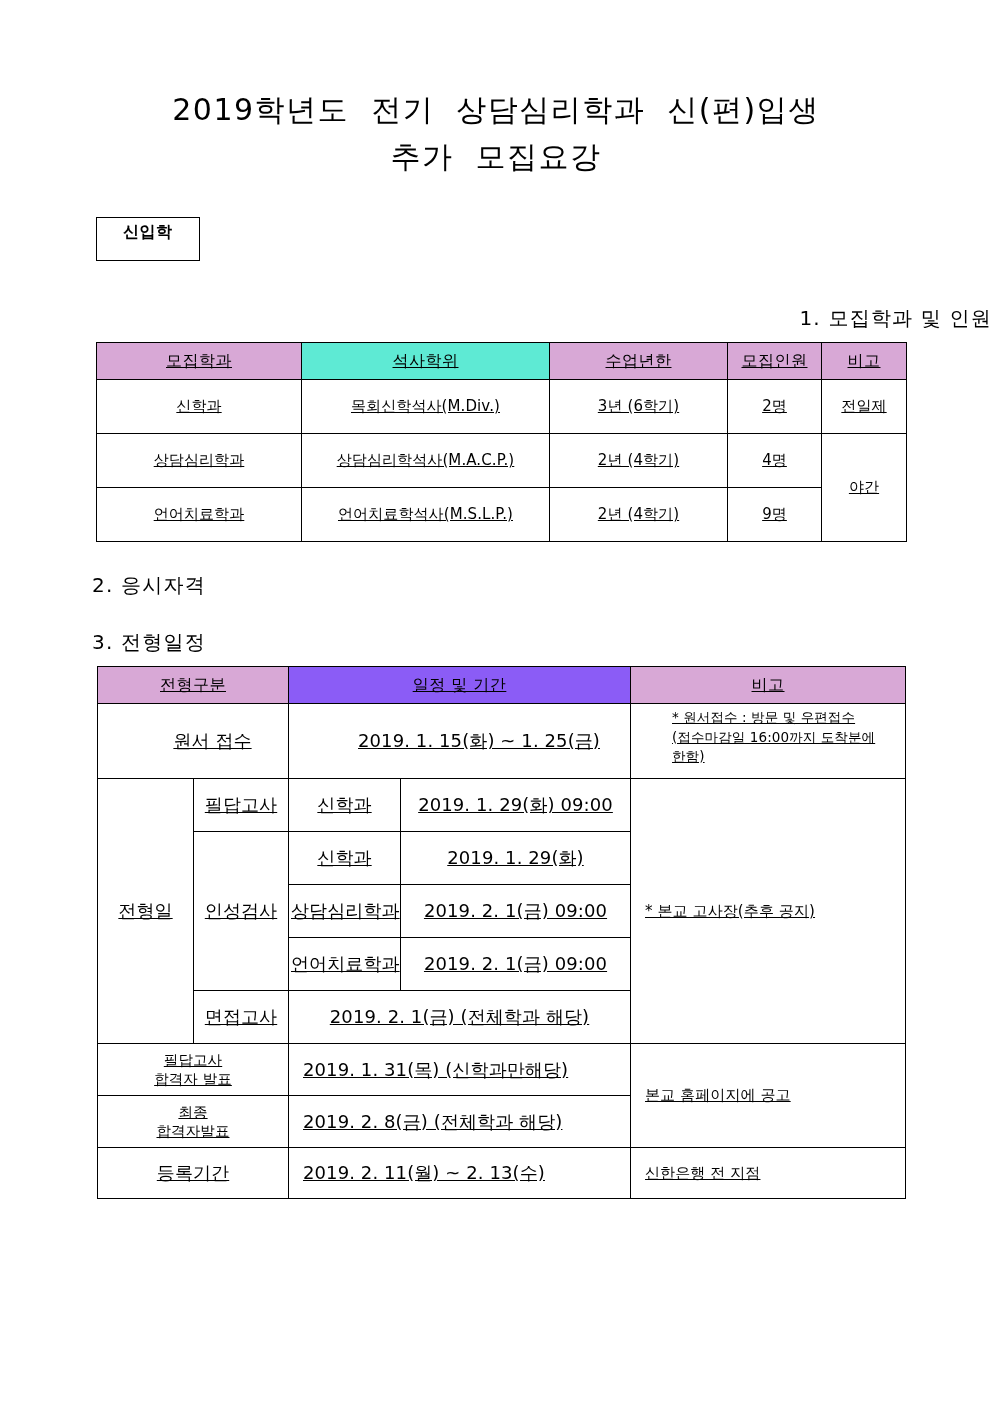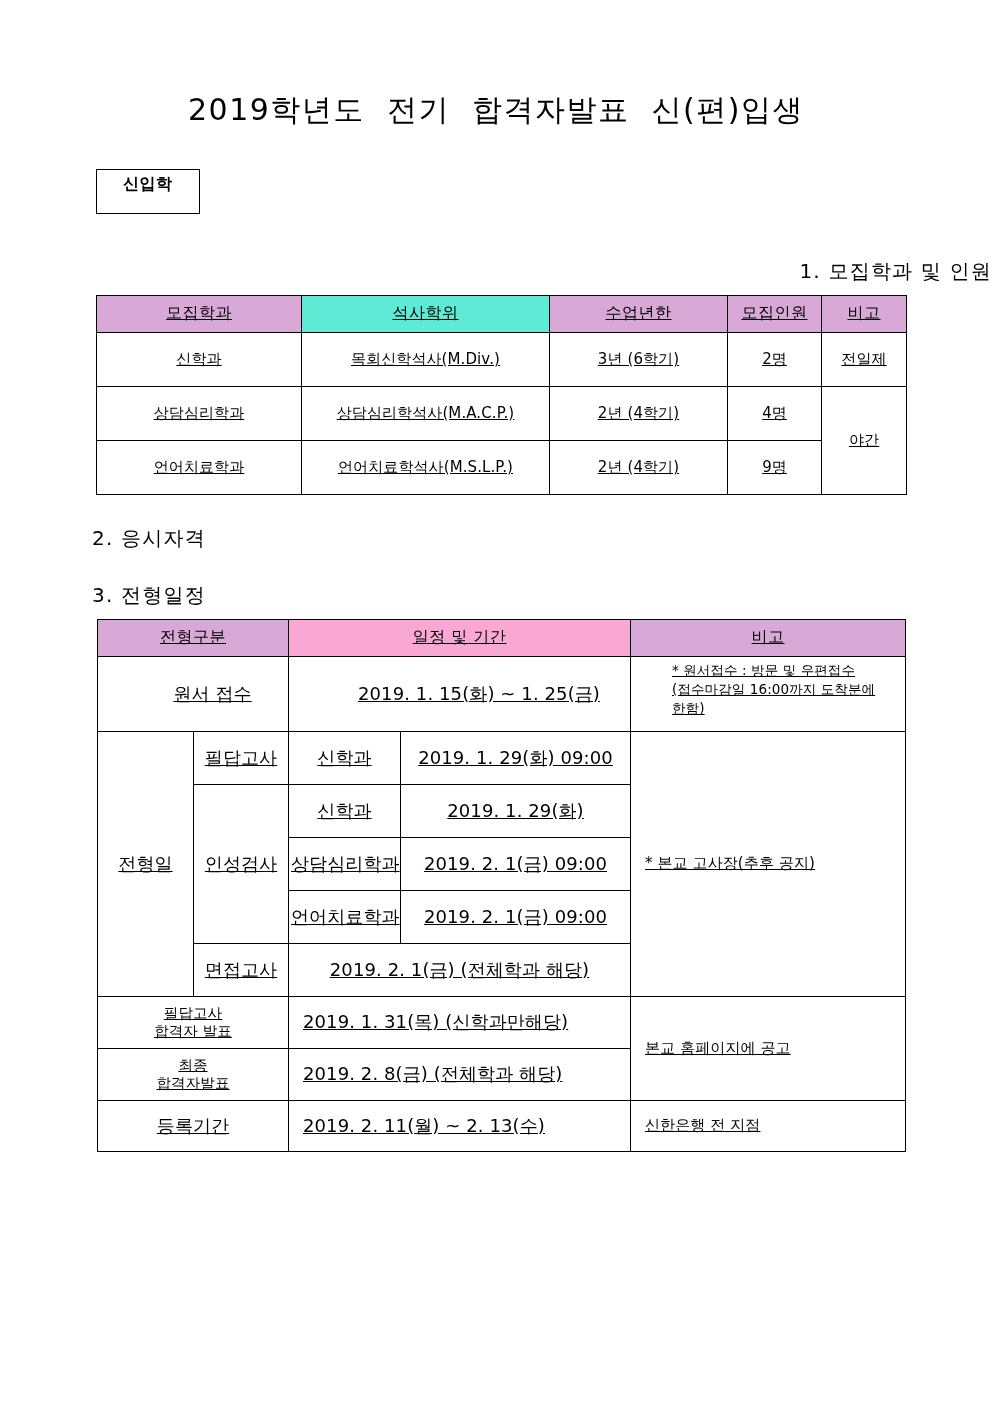--- a/index.html
+++ b/index.html
@@ -162,21 +162,22 @@
   #table-schedule tr.row-interview td { height: 46px; }
   #table-schedule tr.row-announce td { height: 45px; }
   #table-schedule tr.row-register td { height: 44px; }
 </style>
 </head>
 <body>
 
 <div class="page">
 
   <h1 class="doc-title">
-    <span class="title-line">2019학년도  전기  합격자발표  신(편)입생</span>
+    <span class="title-line">2019학년도  전기  상담심리학과  신(편)입생</span>
+    <span class="title-line">추가  모집요강</span>
   </h1>
 
   <div class="badge-wrap">
     <span class="badge">신입학</span>
   </div>
 
   <div class="section-head sec1-head">1. 모집학과 및 인원</div>
 
   <table class="doc-table" id="table-recruit">
     <colgroup>
@@ -227,21 +228,21 @@
     <colgroup>
       <col class="s1">
         <col class="s2">
         <col class="s3">
         <col class="s4">
         <col class="s5">
     </colgroup>
     <thead>
       <tr>
         <th colspan="2" style="background: rgb(216, 168, 214);">전형구분</th>
-        <th colspan="2" style="background: #f9a8d4;">일정 및 기간</th>
+        <th colspan="2" style="background: #8b5cf6;">일정 및 기간</th>
         <th style="background: rgb(216, 168, 214);">비고</th>
       </tr>
     </thead>
     <tbody>
 
       <tr class="row-apply">
         <td colspan="2">원서 접수</td>
         <td colspan="2">2019. 1. 15(화) ~ 1. 25(금)</td>
         <td class="remark-cell">* 원서접수 : 방문 및 우편접수
  (접수마감일 16:00까지 도착분에 한함)</td>

